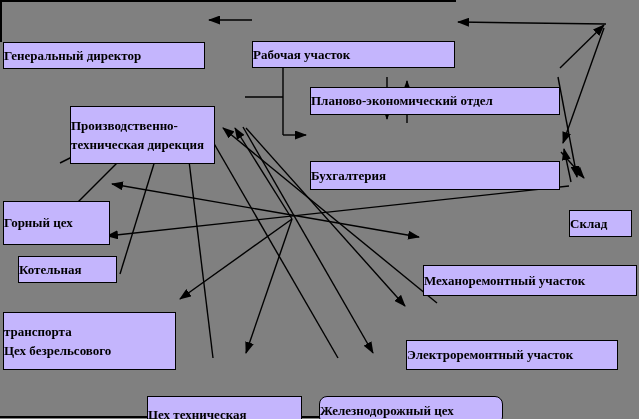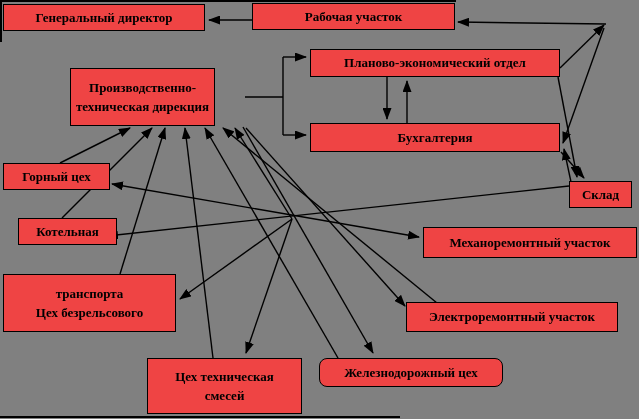--- a/index.html
+++ b/index.html
@@ -6,31 +6,32 @@
   #canvas{
     position:relative;
     width:639px;height:419px;
     background:#808080;
     overflow:hidden;
     font-family:"Liberation Serif", serif;
   }
   #edges{position:absolute;left:0;top:0;width:639px;height:419px;}
   .node{
     position:absolute;
-    background:#ef4444;
+    background:#c4b5fd;
     border:1.5px solid #000000;
     box-sizing:border-box;
     display:flex;flex-direction:column;
-    align-items:center;justify-content:center;
+    align-items:flex-start;justify-content:center;
     text-align:center;
     font-weight:bold;
     font-size:13px;
     line-height:1.5;
     color:#000000;
     white-space:nowrap;
+    margin-top:38px;
   }
 </style>
 </head>
 <body>
 
 <div id="canvas">
   <svg id="edges" width="639" height="419" viewBox="0 0 639 419" xmlns="http://www.w3.org/2000/svg">
     <defs>
       <marker id="ah" markerUnits="userSpaceOnUse" markerWidth="12" markerHeight="9" refX="11" refY="4.5" orient="auto">
         <path d="M0,0 L12,4.5 L0,9 Z" fill="#000000"></path>
@@ -81,21 +82,21 @@
       <div class="node" style="left: 70px; top: 68px; width: 145px; height: 58px;">
         <span>Производственно-</span>
         <span>техническая дирекция</span>
       </div>
       <div class="node" style="left: 310px; top: 49px; width: 250px; height: 28px;">
         <span>Планово-экономический отдел</span>
       </div>
       <div class="node" style="left: 310px; top: 123px; width: 250px; height: 29px;">
         <span>Бухгалтерия</span>
       </div>
-      <div class="node" style="left: 3px; top: 163px; width: 107px; height: 27px;">
+      <div class="node" style="left: 3px; top: 163px; width: 107px; height: 44px;">
         <span>Горный цех</span>
       </div>
       <div class="node" style="left: 18px; top: 218px; width: 99px; height: 27px;">
         <span>Котельная</span>
       </div>
       <div class="node" style="left: 3px; top: 274px; width: 173px; height: 58px;">
         <span>транспорта</span>
         <span>Цех безрельсового</span>
       </div>
       <div class="node" style="left: 147px; top: 358px; width: 155px; height: 56px;">
@@ -104,17 +105,17 @@
       </div>
       <div class="node" style="left: 319px; top: 358px; width: 184px; height: 29px; border-radius: 8px;">
         <span>Железнодорожный цех</span>
       </div>
       <div class="node" style="left: 406px; top: 302px; width: 212px; height: 30px;">
         <span>Электроремонтный участок</span>
       </div>
       <div class="node" style="left: 423px; top: 227px; width: 214px; height: 31px;">
         <span>Механоремонтный участок</span>
       </div>
-      <div class="node" style="left: 569px; top: 181px; width: 63px; height: 27px;">
+      <div class="node" style="left: 569px; top: 172px; width: 63px; height: 27px;">
         <span>Склад</span>
       </div>
     </div>
 </div>
 
 </body></html>

